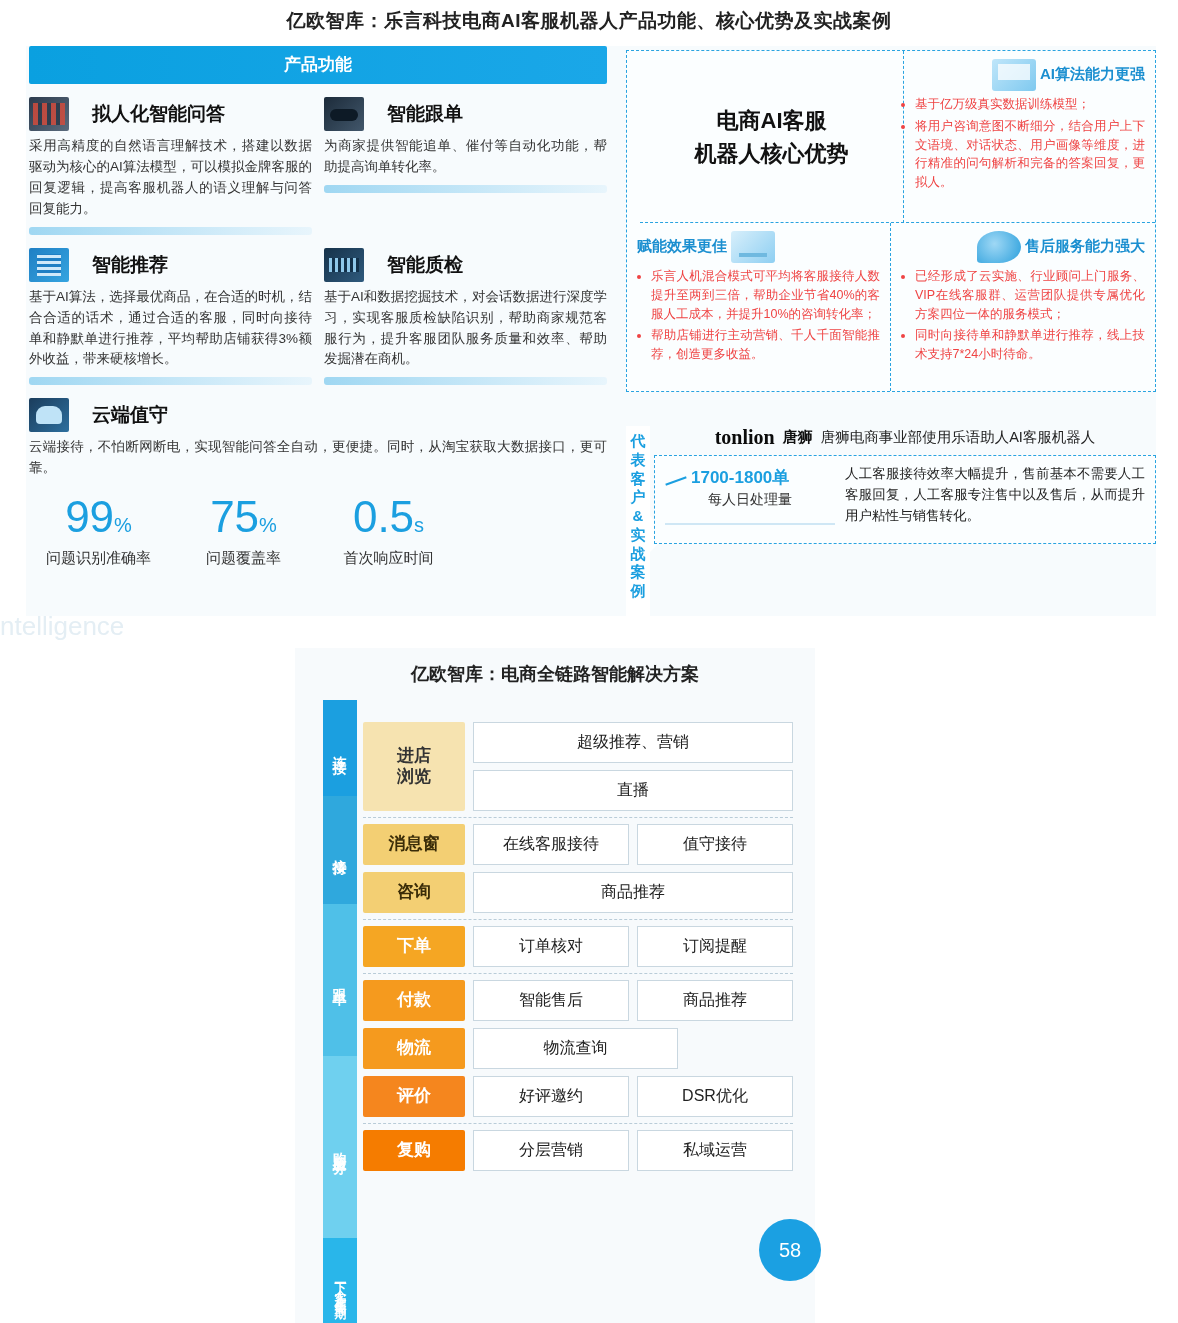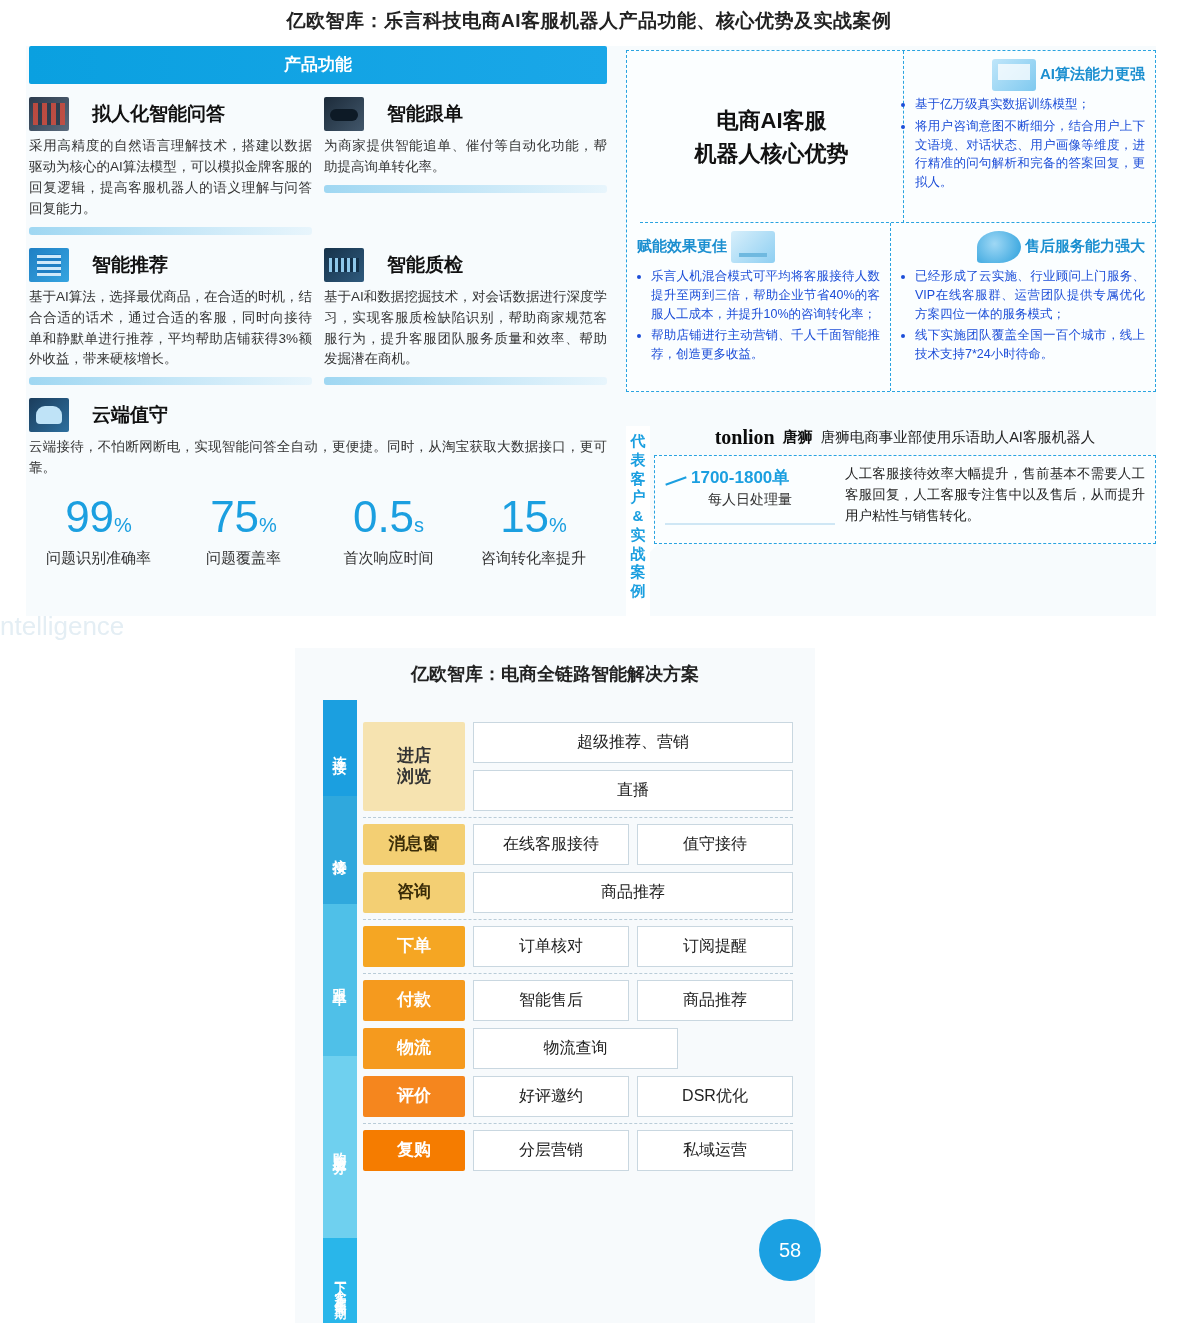--- a/index.html
+++ b/index.html
@@ -68,21 +68,21 @@
   .core-title{font-size:22px;font-weight:bold;color:#111;text-align:center;line-height:1.5;}
   .cell-head{font-size:15px;font-weight:bold;color:#1b8fd0;margin-bottom:4px;}
   .cell-head.right{text-align:right;}
   .mini-ico{width:44px;height:32px;display:inline-block;vertical-align:middle;position:relative;}
   .mi-screen{background:linear-gradient(135deg,#bfe6fa,#7fc9ef);border-radius:3px;}
   .mi-screen:after{content:"";position:absolute;left:6px;top:5px;width:32px;height:16px;background:#fff;opacity:.75;}
   .mi-chat{background:radial-gradient(circle at 40% 40%,#9fd8f5,#2a9fdc);border-radius:50% 50% 50% 10%;}
   .mi-mon{background:linear-gradient(135deg,#d8effb,#8ecff2);border-radius:3px;}
   .mi-mon:after{content:"";position:absolute;left:8px;top:22px;width:28px;height:4px;background:#6fb9e0;}
   ul.bul{margin:2px 0 0 0;padding-left:14px;}
-  ul.bul li{font-size:12.5px;line-height:1.5;color:#1d4ed8;margin-bottom:3px;text-align:justify;}
+  ul.bul li{font-size:12.5px;line-height:1.5;color:#ef4444;margin-bottom:3px;text-align:justify;}
   
   .case-tab{position:absolute;left:600px;top:380px;width:24px;height:230px;
     background:#fff;color:#1b9fe0;font-size:15px;font-weight:bold;text-align:center;line-height:1.25;
     padding-top:6px;box-sizing:border-box;}
   .case-arrow{position:absolute;left:624px;top:470px;width:0;height:0;
     border-top:18px solid transparent;border-bottom:18px solid transparent;border-left:18px solid #ffffff;}
   .case-wrap{position:absolute;left:628px;top:380px;width:502px;}
   .case-head{display:flex;align-items:center;gap:8px;justify-content:center;font-size:14.5px;color:#222;}
   .brand{font-size:20px;font-weight:bold;color:#0b0b0b;font-family:"Liberation Serif",serif;}
   .brand-cn{font-size:15px;font-weight:bold;color:#111;}
@@ -185,24 +185,20 @@
           <div class="lab">问题识别准确率</div>
         </div>
         <div class="stat">
           <div class="num"><span>75</span><span class="u">%</span></div>
           <div class="lab">问题覆盖率</div>
         </div>
         <div class="stat">
           <div class="num"><span>0.5</span><span class="u">s</span></div>
           <div class="lab">首次响应时间</div>
         </div>
-        <div class="stat">
-          <div class="num"><span>15</span><span class="u">%</span></div>
-          <div class="lab">咨询转化率提升</div>
-        </div>
       </div>
 
       <div class="watermark">ntelligence</div>
     </div>
 
     <div class="right-col">
       <div class="grid4">
 
         <div class="cell tl">
           <div class="core-title">
@@ -233,21 +229,21 @@
           </ul>
         </div>
 
         <div class="cell br">
           <div class="cell-head right">
             <span class="mini-ico mi-chat"></span>
             <span>售后服务能力强大</span>
           </div>
           <ul class="bul">
             <li>已经形成了云实施、行业顾问上门服务、VIP在线客服群、运营团队提供专属优化方案四位一体的服务模式；</li>
-            <li>线下实施团队覆盖全国一百个城市，线上技术支持7*24小时待命。</li>
+            <li>同时向接待单和静默单进行推荐，线上技术支持7*24小时待命。</li>
           </ul>
         </div>
       </div>
     </div>
 
     <div class="case-tab">代表客户&amp;实战案例</div>
     <div class="case-arrow"></div>
 
     <div class="case-wrap">
       <div class="case-head">

